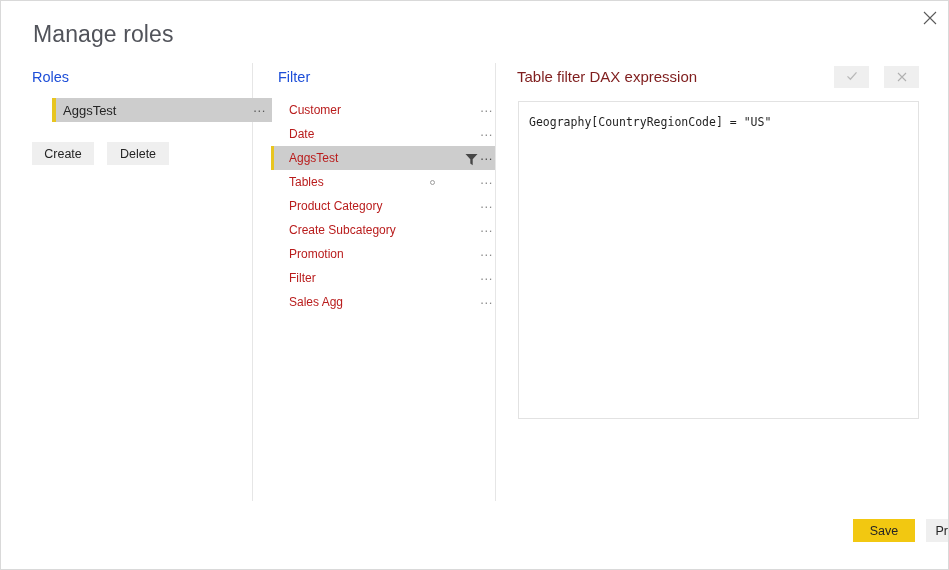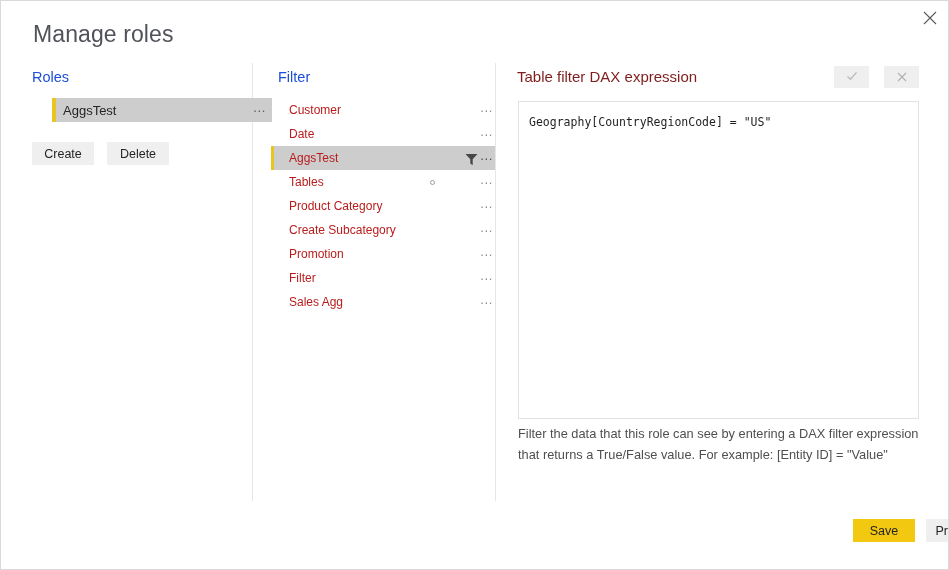--- a/index.html
+++ b/index.html
@@ -346,20 +346,19 @@
       <span>
         <svg width="10" height="10" viewBox="0 0 10 10" aria-hidden="true">
           <path d="M1 1 L9 9 M9 1 L1 9" stroke="#b0b0b0" stroke-width="1.1" fill="none"></path>
         </svg>
       </span>
     </button>
   </div>
   <div id="dax-editor">
     <pre id="dax-text">Geography[CountryRegionCode] = "US"</pre>
   </div>
-  <div id="dax-help">Filter the data that this role can see by entering a DAX filter expression that returns a True/False value. For example: [Entity ID] = "Value"</div>
 
   <div id="footer-buttons">
     <button id="save-button">Save</button>
     <button id="cancel-button">Product</button>
   </div>
 
 </div>
 
 </body></html>

